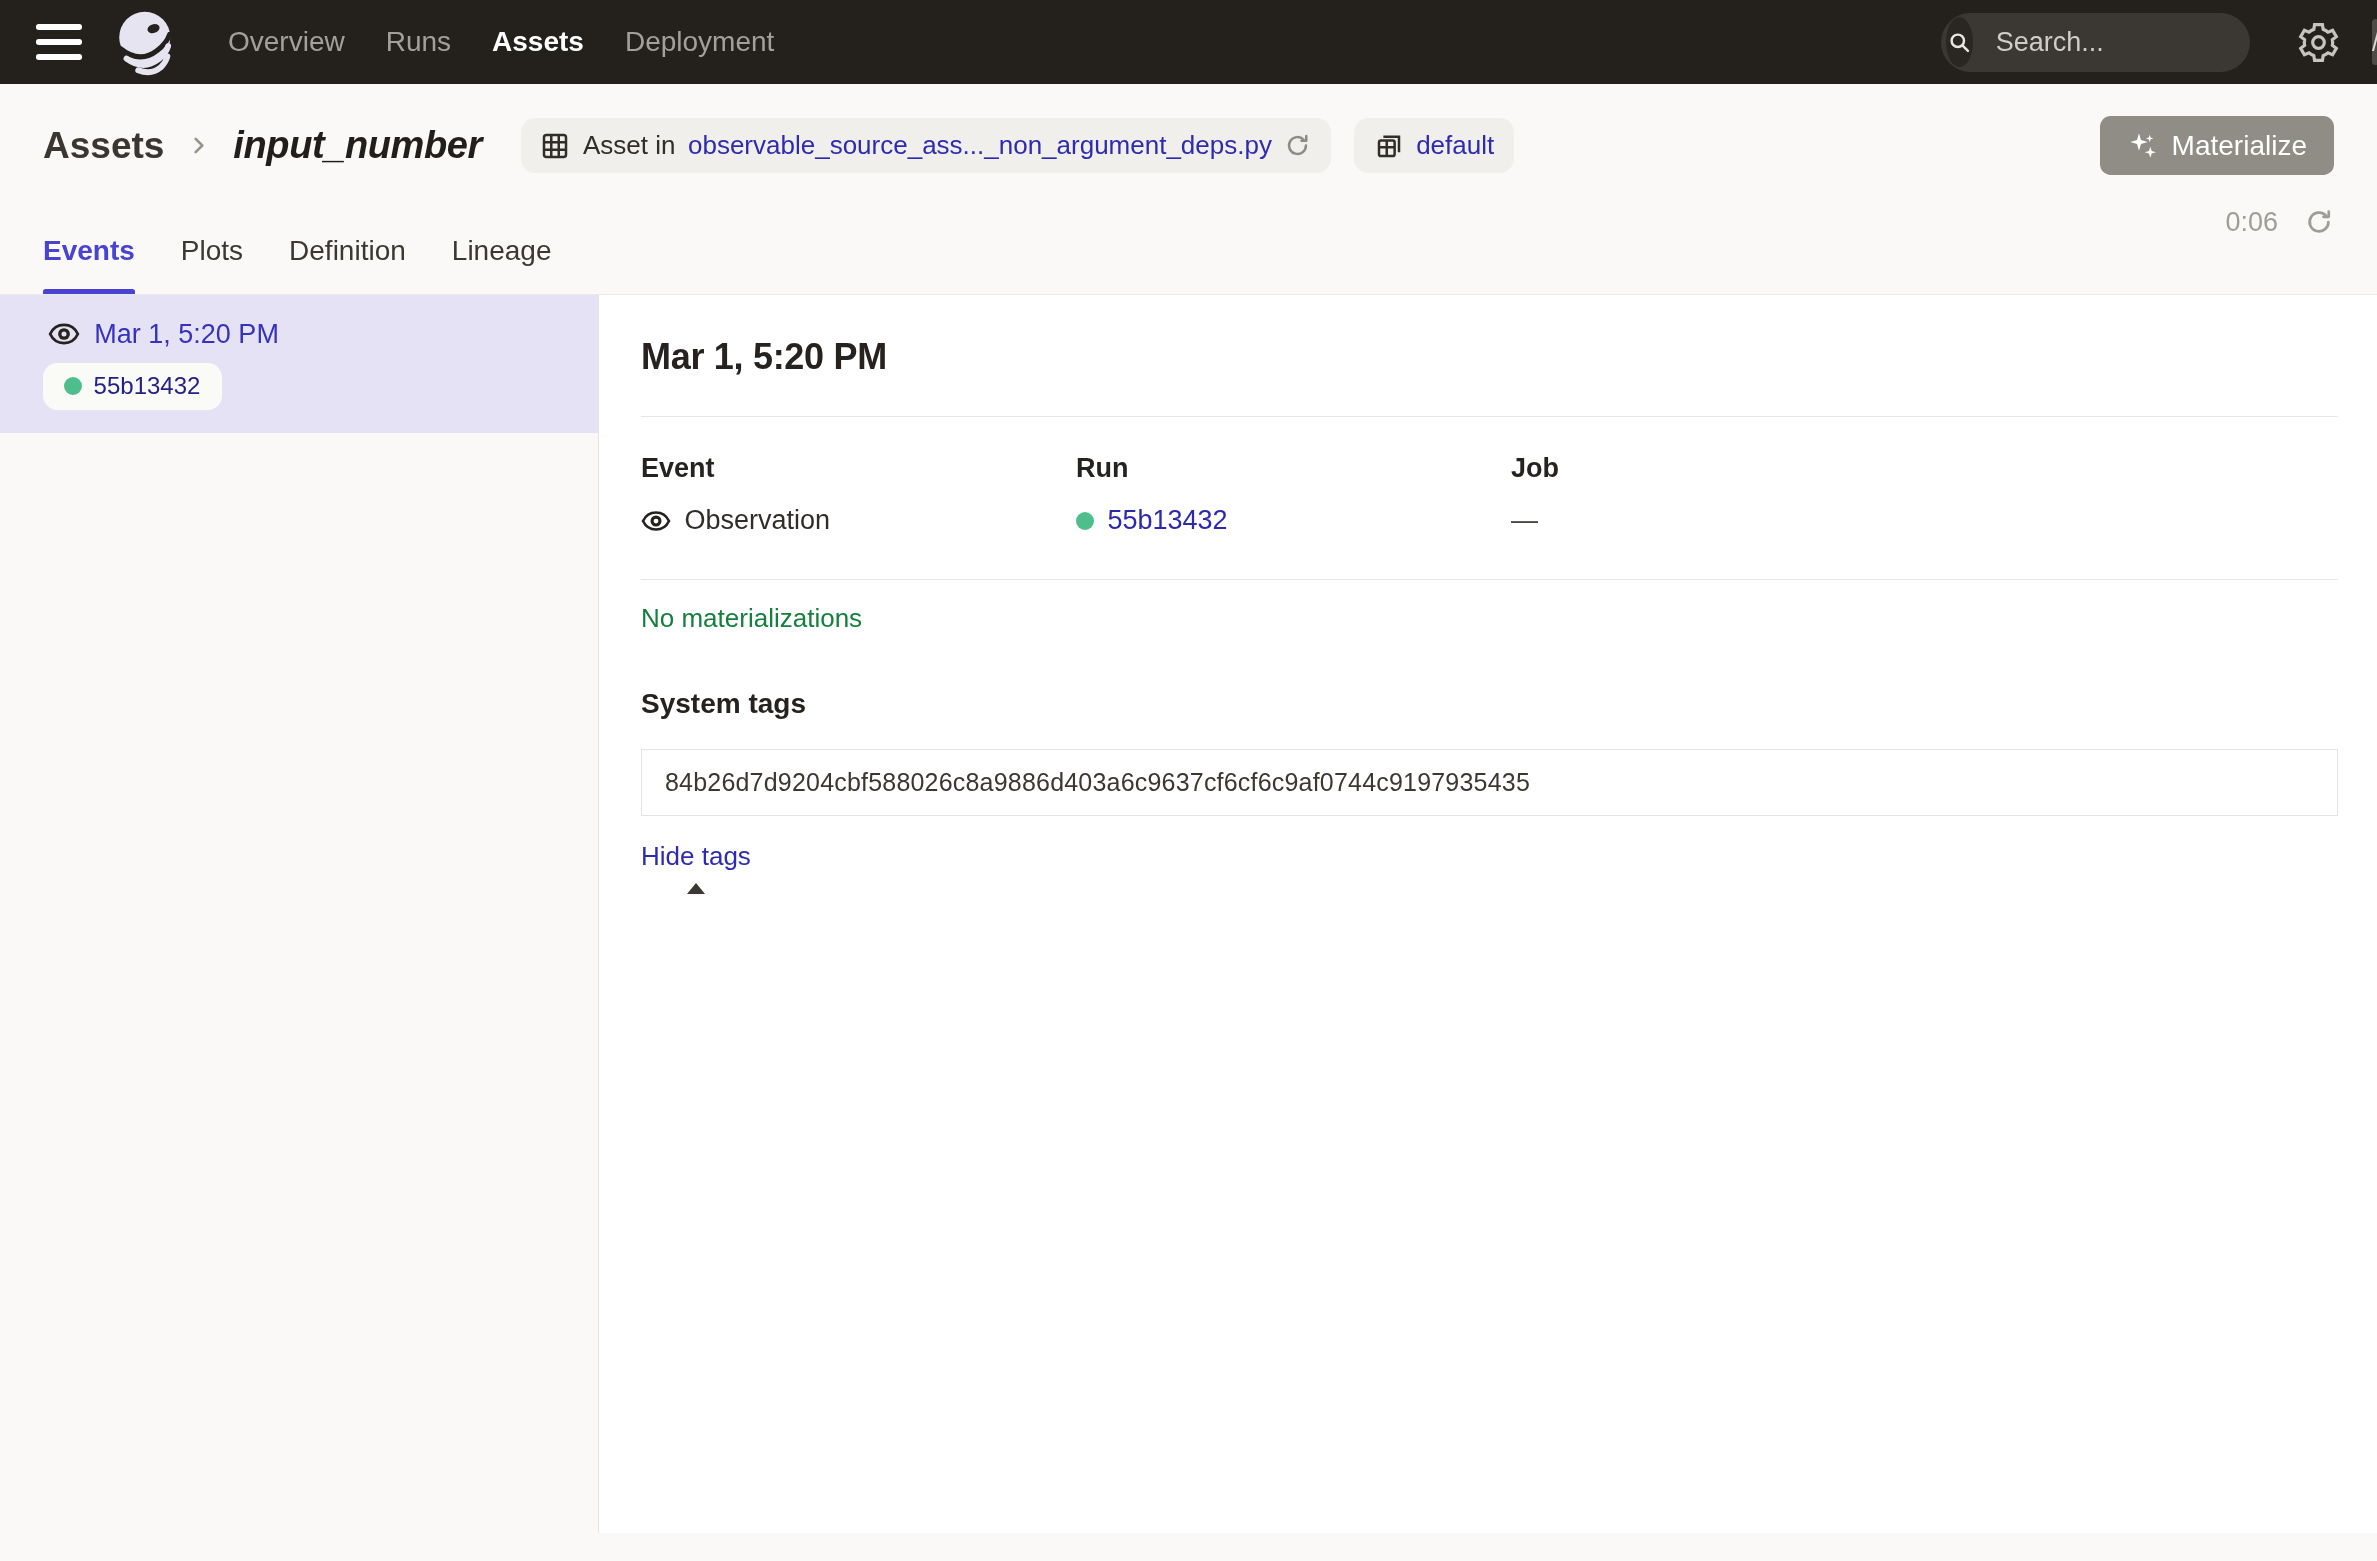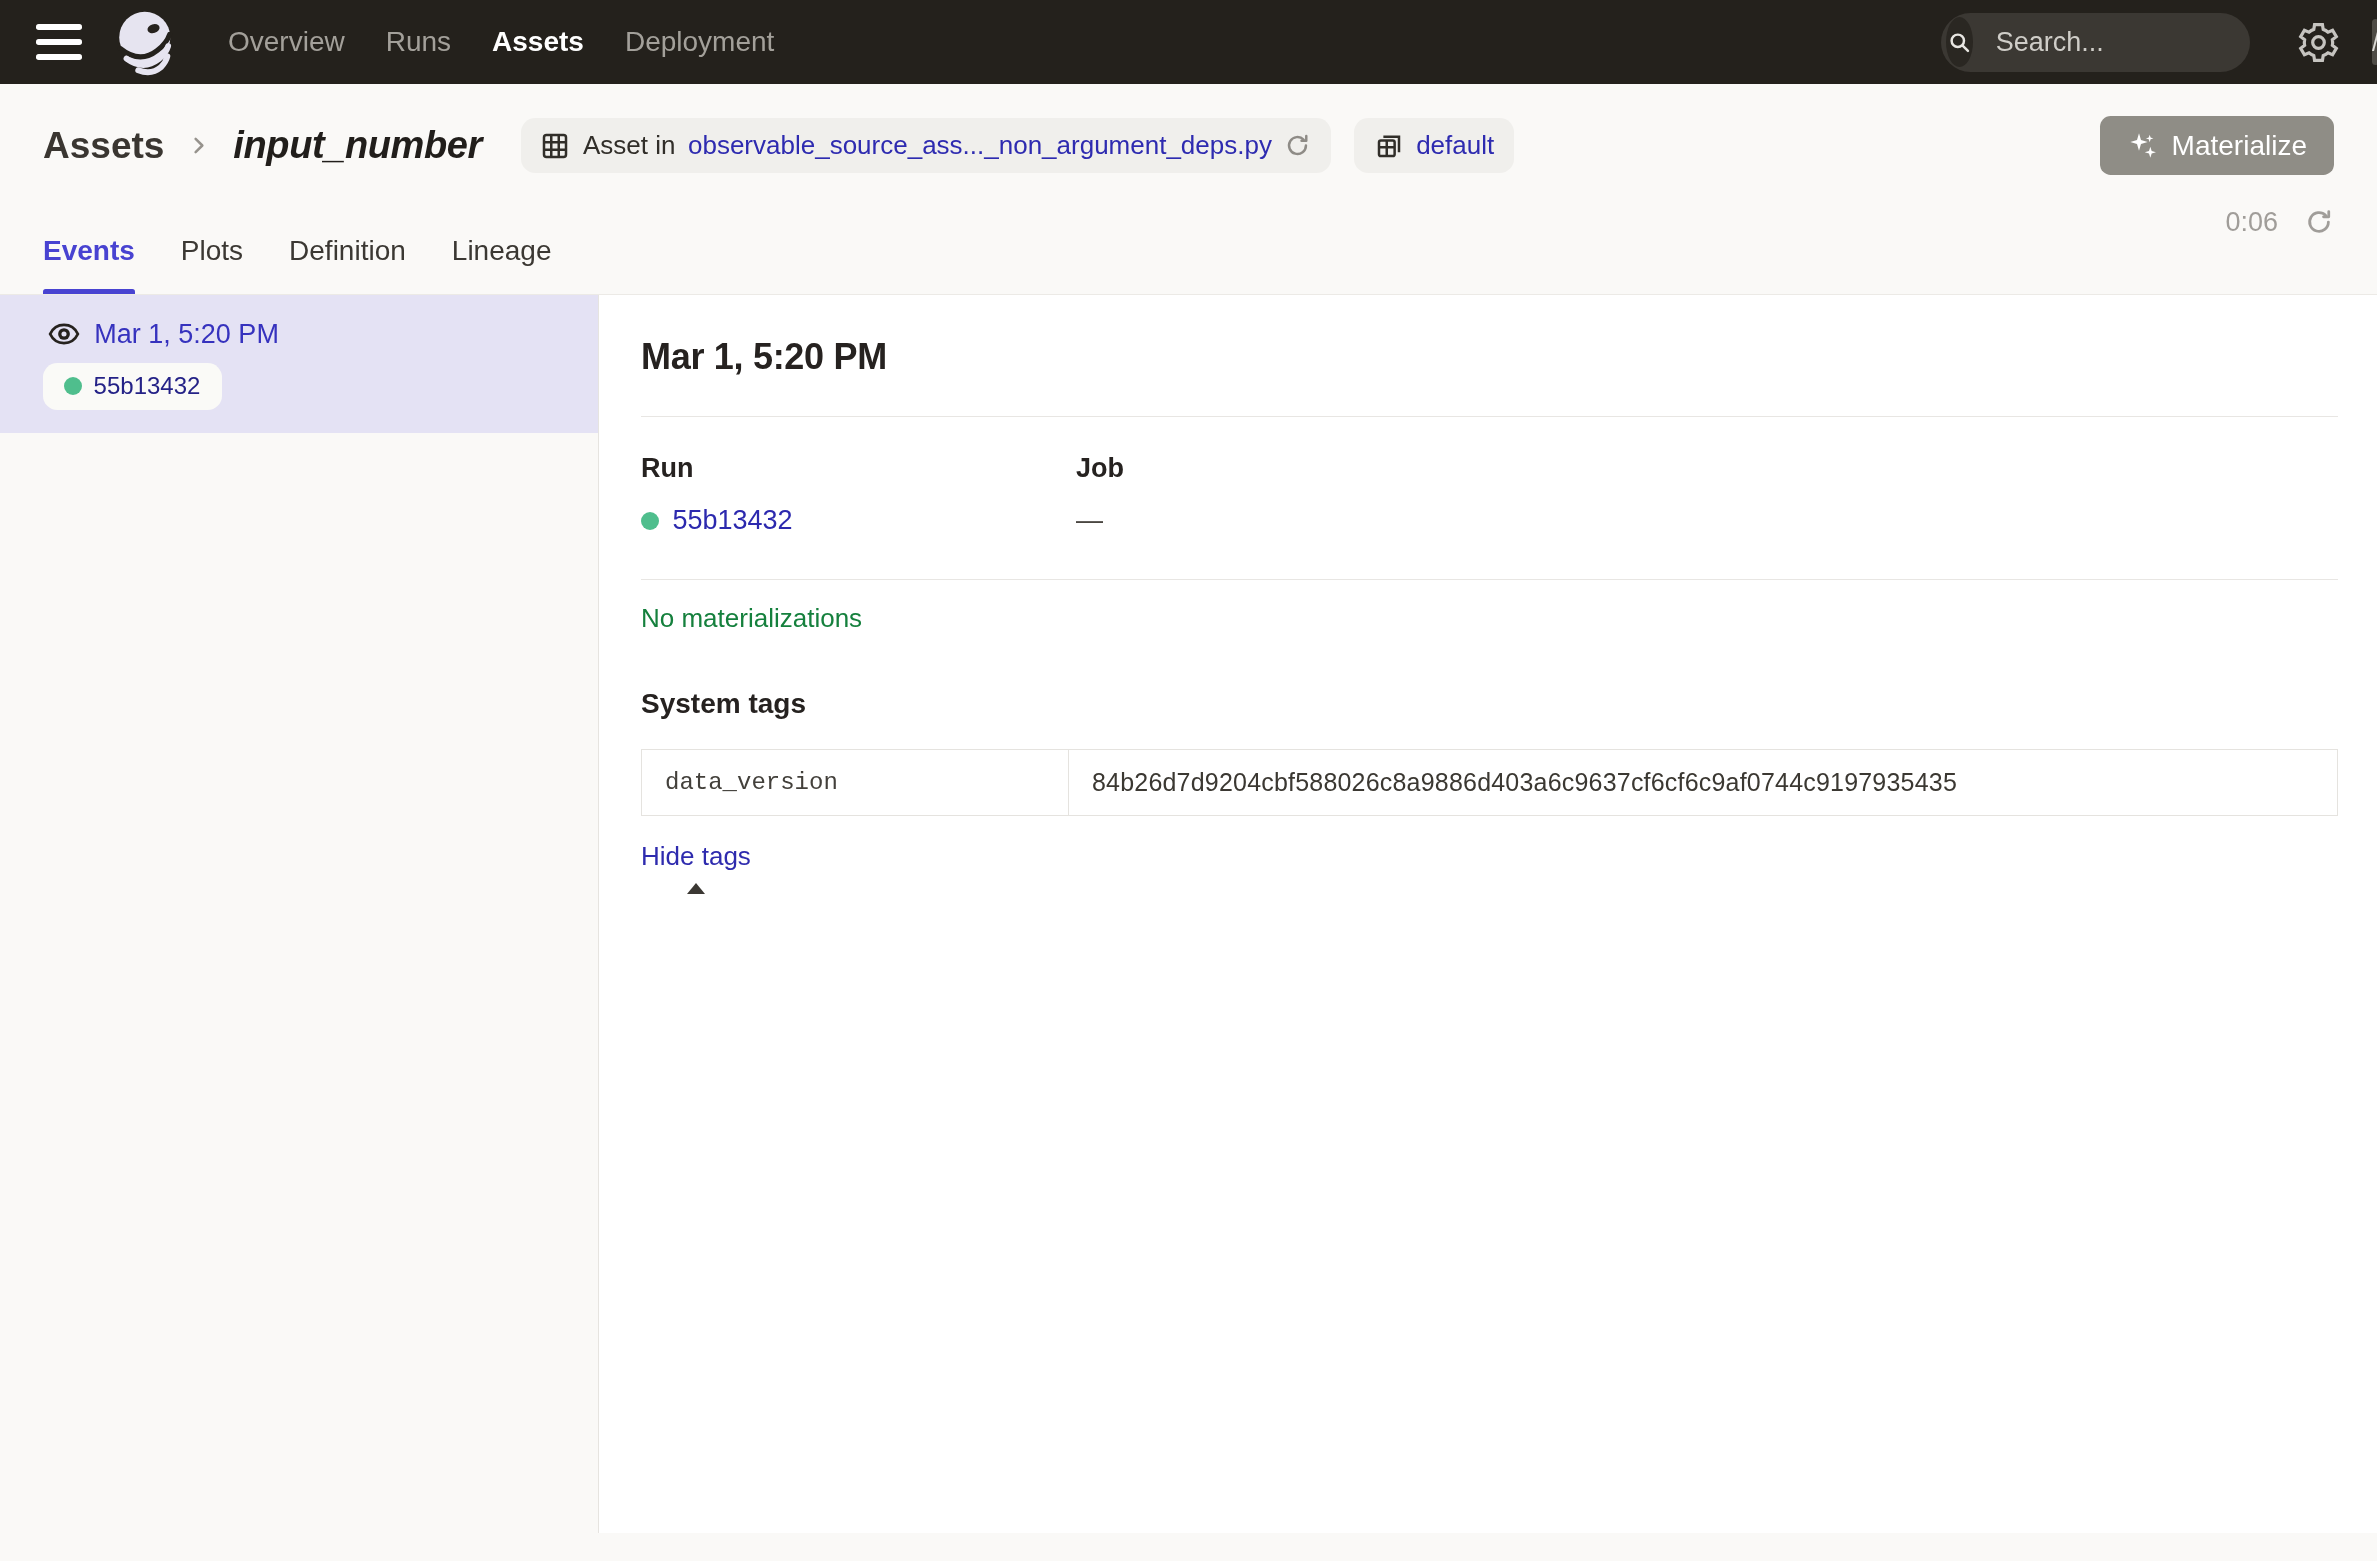--- a/index.html
+++ b/index.html
@@ -196,41 +196,51 @@
       </div>
     </div>
   </div>
 
   <div class="main">
     <h1>Mar 1, 5:20 PM</h1>
     <div class="divider d1"></div>
 
     <div class="cols">
       <div class="col">
+        <h3>Event</h3>
+        <div class="val">
+          <svg class="eye" viewBox="0 0 24 24">
+            <path d="M12 5.2C7.2 5.2 3.4 8.2 1.6 12c1.8 3.8 5.6 6.8 10.4 6.8s8.6-3 10.4-6.8C20.6 8.2 16.8 5.2 12 5.2z" fill="none" stroke="currentColor" stroke-width="2.1"></path>
+            <circle cx="12" cy="12" r="4.4" fill="currentColor"></circle>
+            <circle cx="12" cy="12" r="1.9" fill="#FFFFFF"></circle>
+          </svg>
+          <span>Observation</span>
+        </div>
+      </div>
+      <div class="col">
         <h3>Run</h3>
         <div class="val">
           <span class="dot"></span>
           <span class="run-link">55b13432</span>
         </div>
       </div>
       <div class="col">
         <h3>Job</h3>
         <div class="val">
             <span class="job-dash">—</span>
           </div>
       </div>
     </div>
 
     <div class="divider d2"></div>
 
     <div class="empty-note">No materializations</div>
 
     <div class="section-h">System tags</div>
     <div class="tags-table">
-      <div class="k">data_version</div>
       <div class="v">84b26d7d9204cbf588026c8a9886d403a6c9637cf6cf6c9af0744c9197935435</div>
     </div>
 
     <div class="hide-tags">
       <span>Hide tags</span>
       <span class="caret-up"></span>
     </div>
   </div>
 </div>
 

